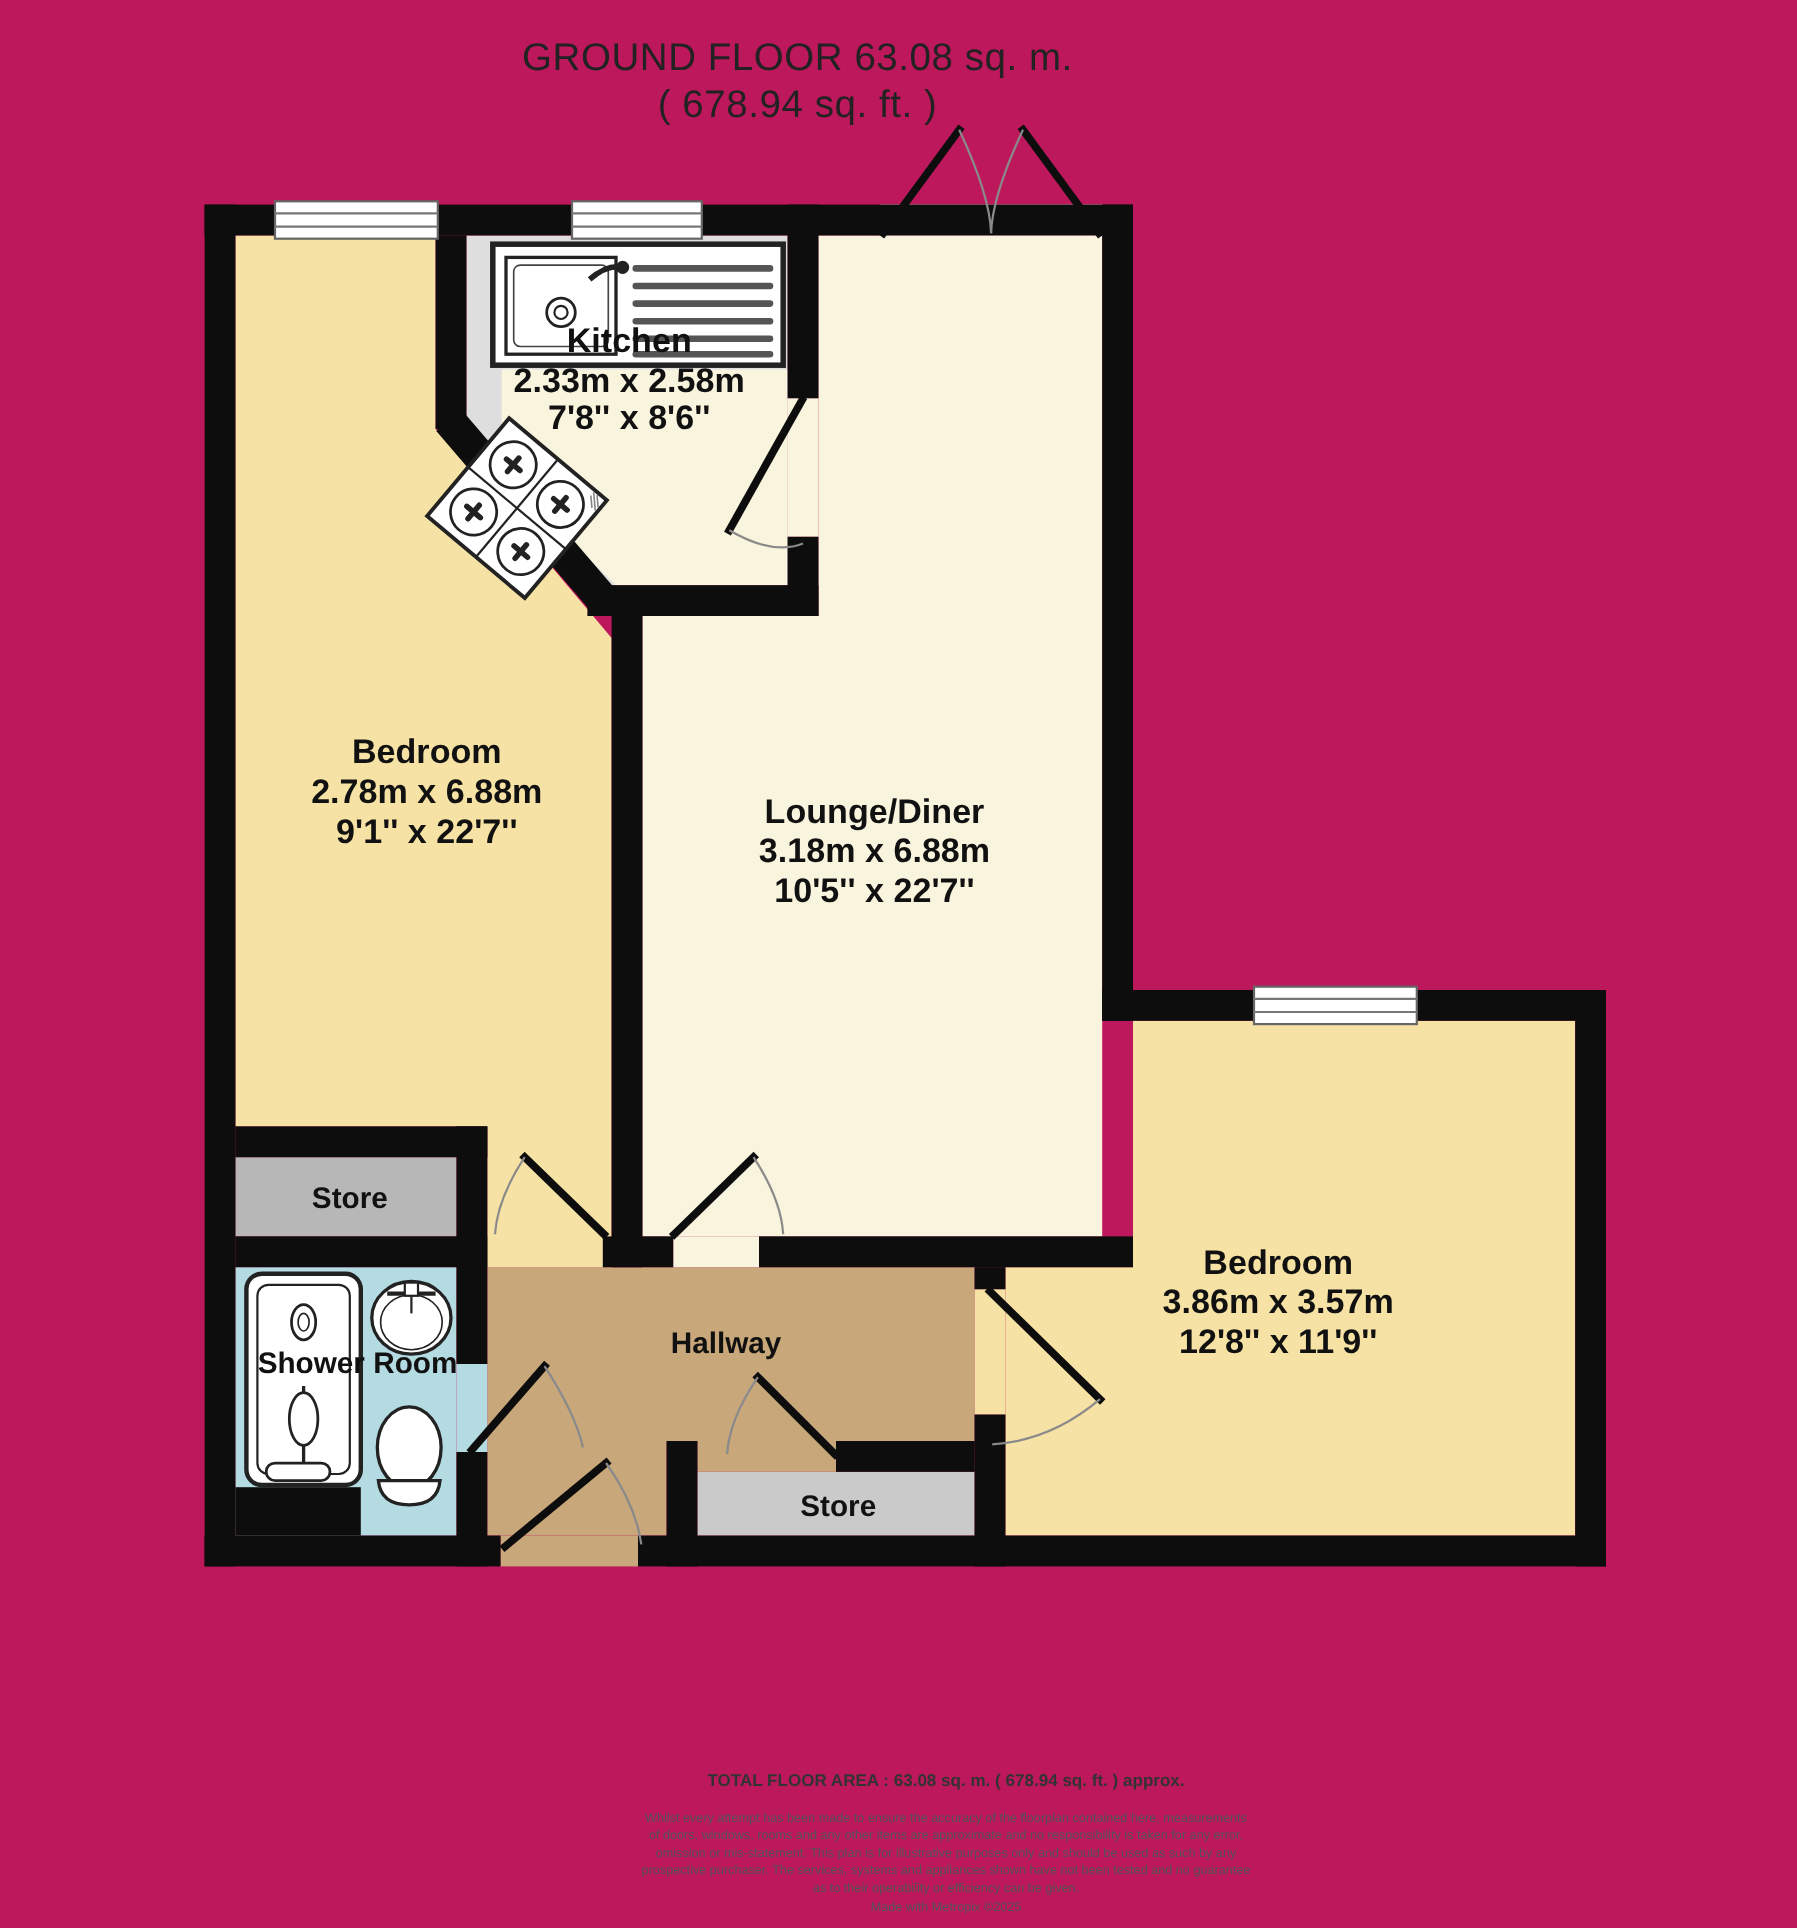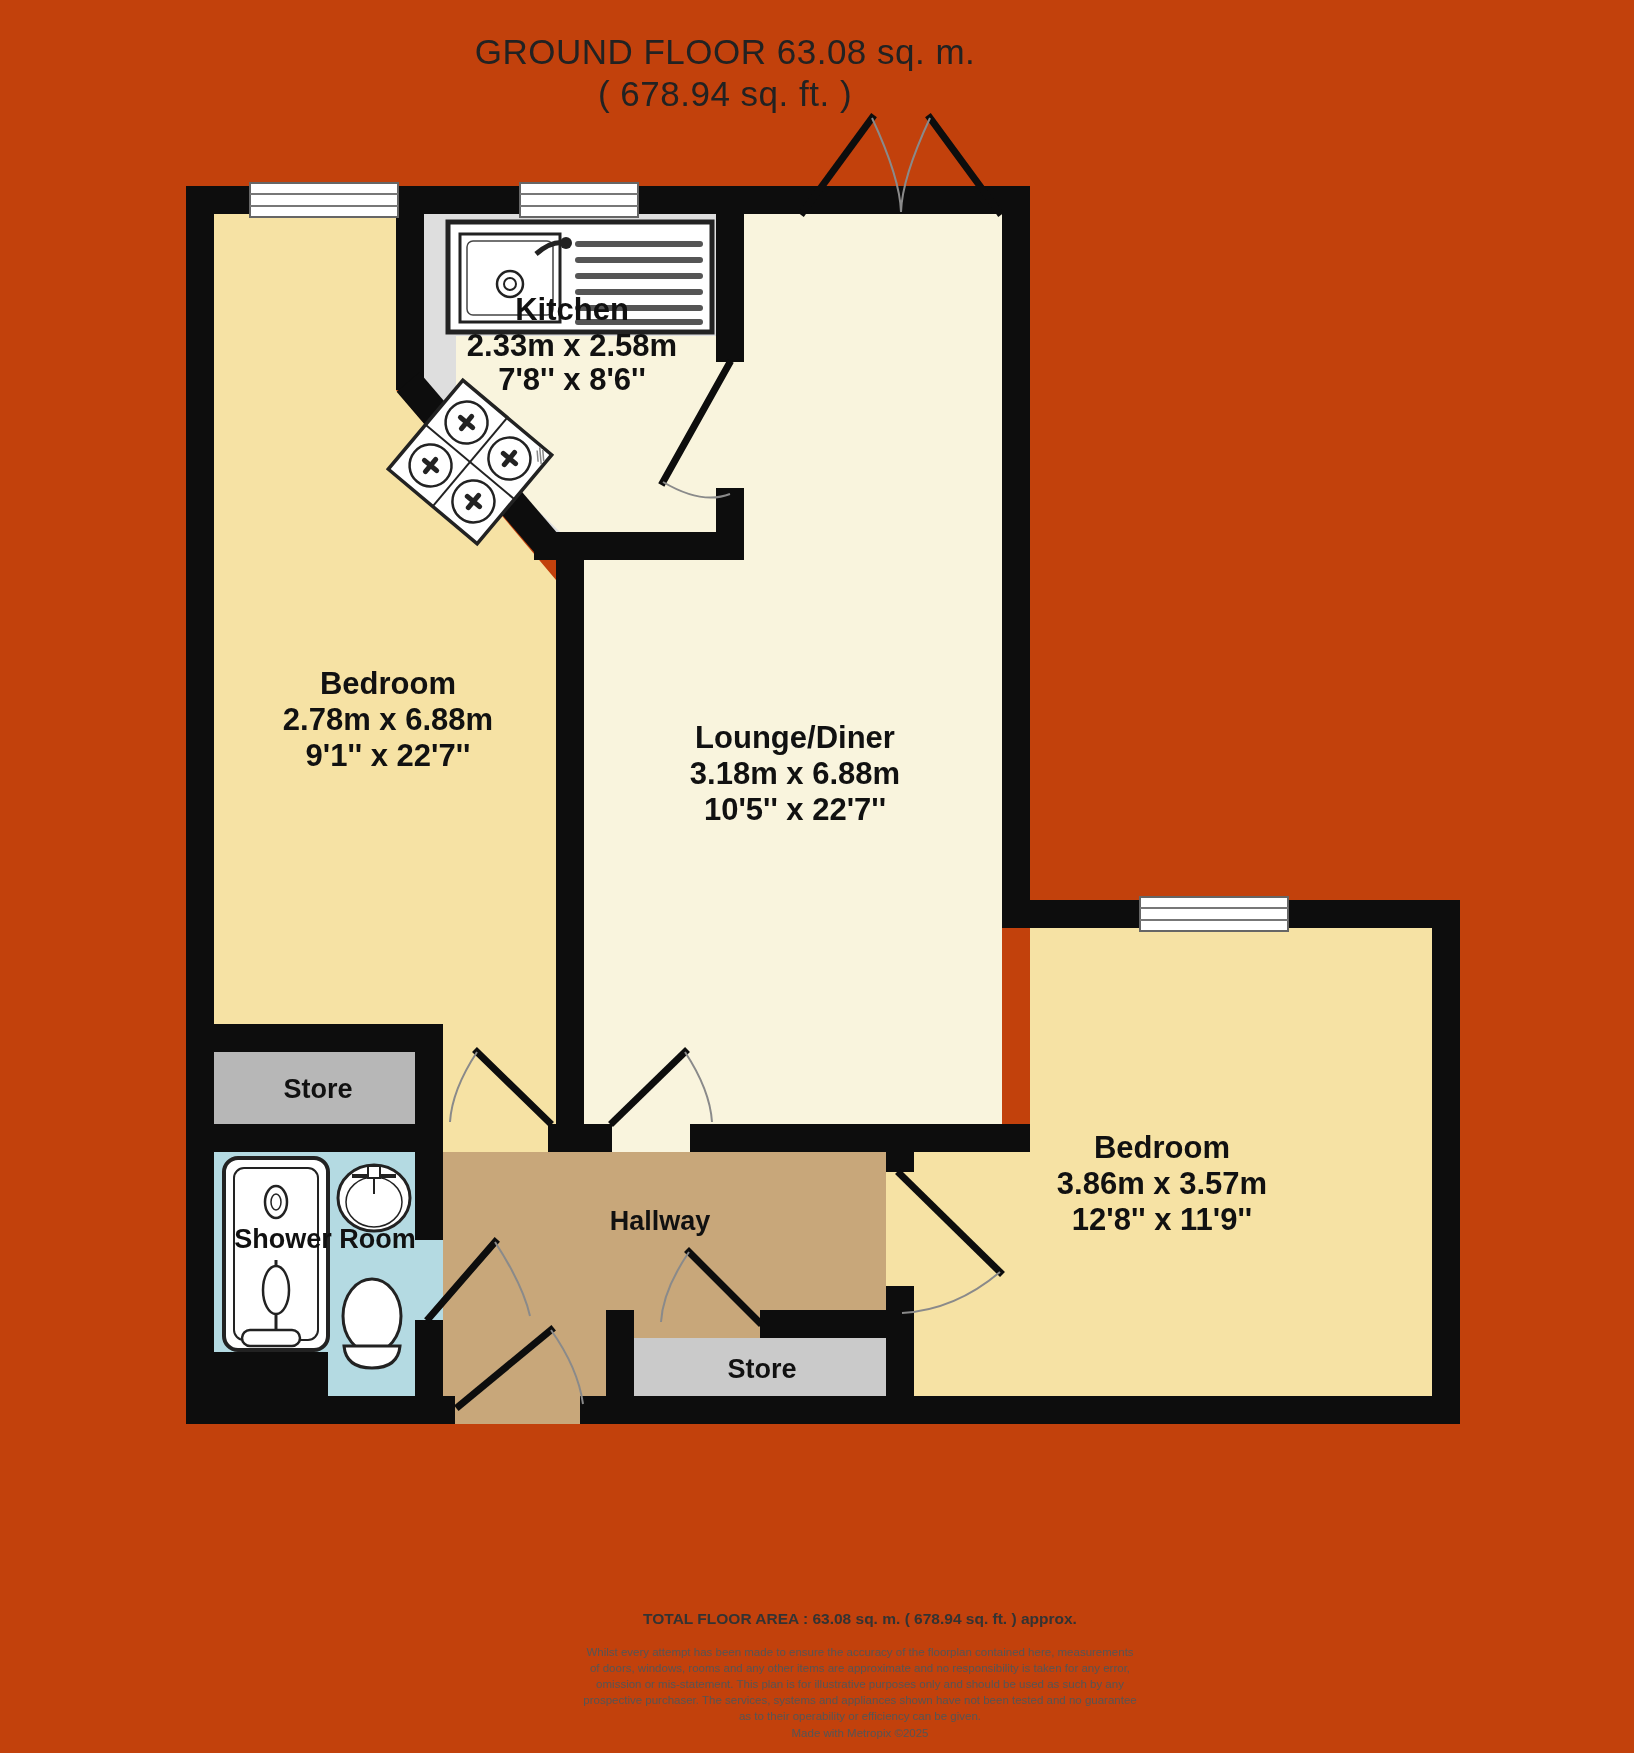--- a/index.html
+++ b/index.html
@@ -1,17 +1,17 @@
 <!DOCTYPE html>
 <html><head>
 <meta charset="utf-8">
 <style>
   html,body{margin:0;padding:0;background:#ffffff;}
   body{font-family:"Liberation Sans", sans-serif;}
-  #stage{position:relative;width:1634px;height:1753px;background:#c2410c;overflow:hidden;}
+  #stage{position:relative;width:1634px;height:1753px;background:#be185d;overflow:hidden;}
   svg{position:absolute;left:0;top:0;}
   text{font-family:"Liberation Sans", sans-serif;}
   .title-line{font-size:35px;fill:#222222;letter-spacing:0.5px;}
   .room-label{font-size:31px;font-weight:bold;fill:#111111;}
   .room-label-sm{font-size:27px;font-weight:bold;fill:#111111;}
   .footer-total{font-size:15.5px;font-weight:bold;fill:#333333;}
   .footer-small{font-size:11.5px;fill:#555555;}
   .wall{fill:#0d0d0d;}
   .arc{fill:none;stroke:#8a8a8a;stroke-width:2;}
   .leaf{stroke:#0d0d0d;stroke-width:7;stroke-linecap:square;}

